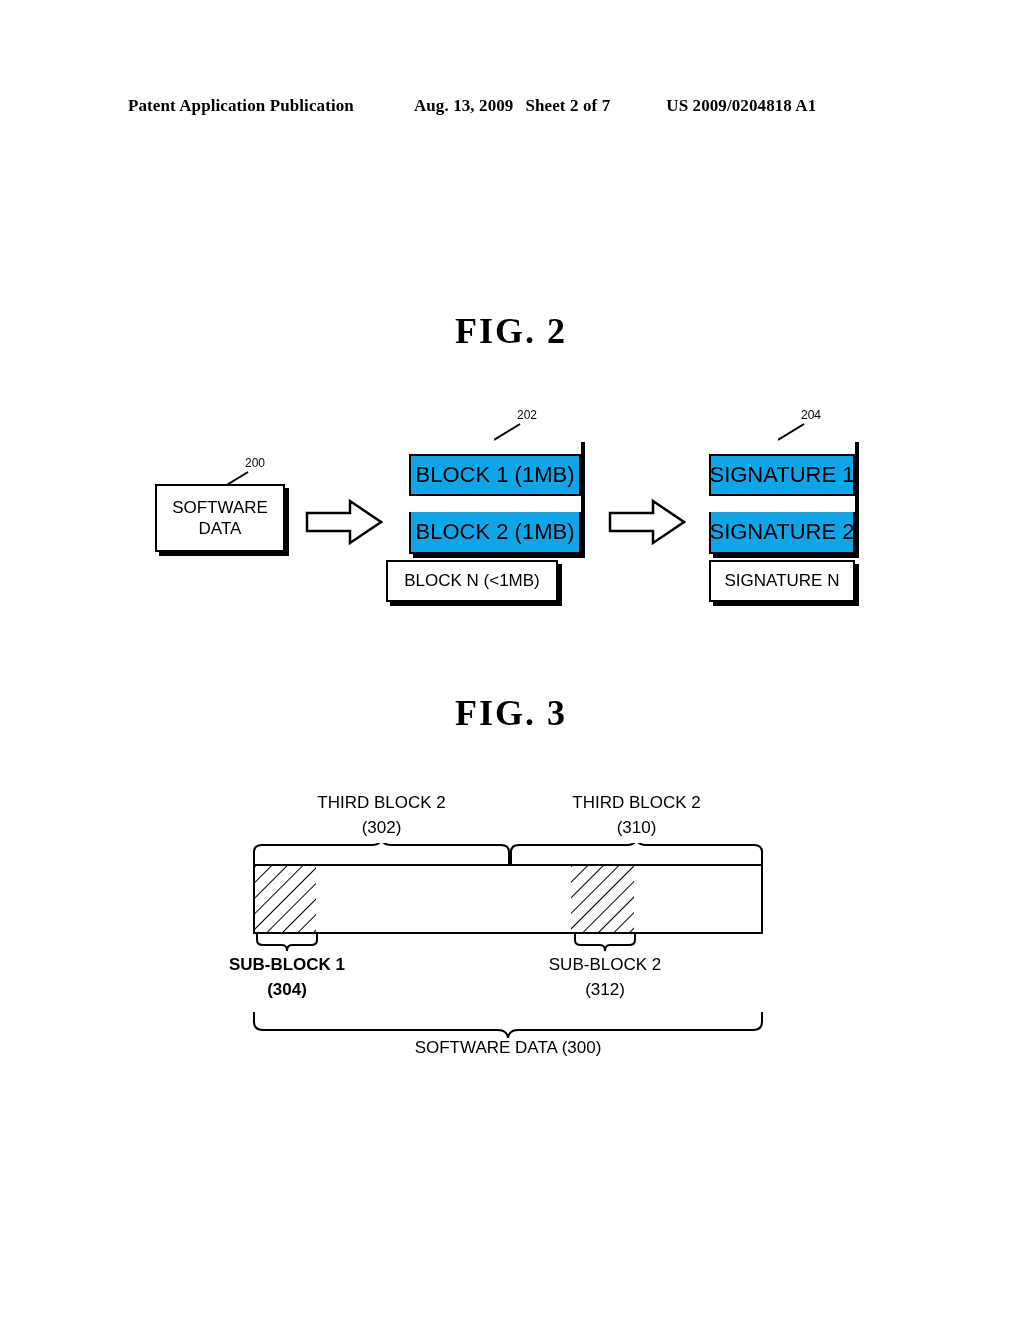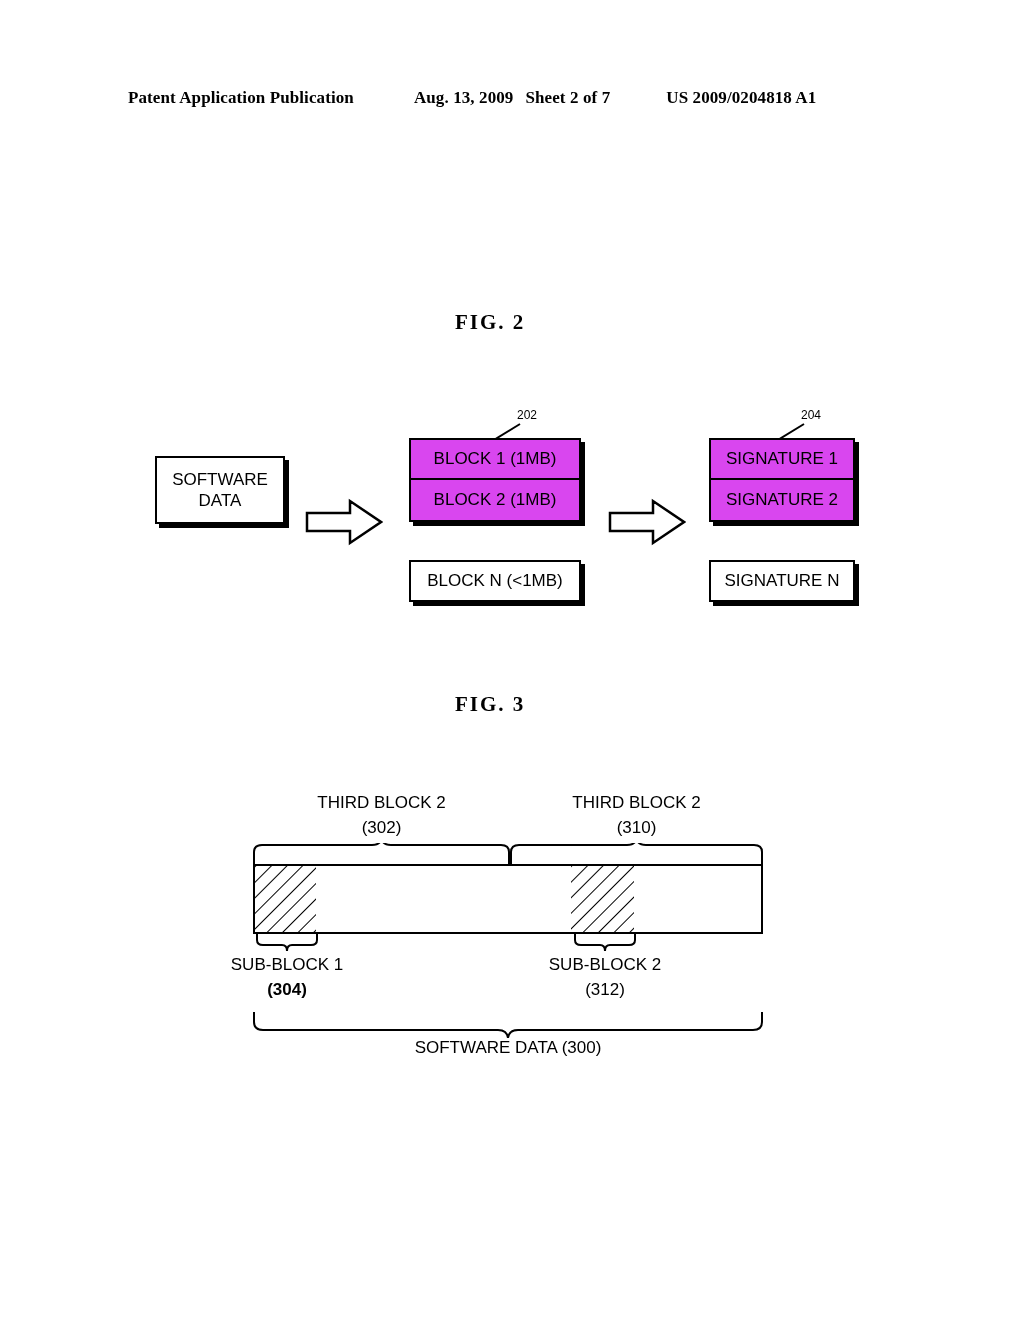--- a/index.html
+++ b/index.html
@@ -23,31 +23,31 @@
     left: 128px;
     width: 768px;
     display: flex;
     align-items: baseline;
     font-family: "Liberation Serif", serif;
     font-weight: bold;
     font-size: 17px;
     letter-spacing: 0.1px;
     white-space: nowrap;
   }
-  .hdr-pub   { flex: 0 0 auto; }
+  .hdr-pub   { flex: 0 0 auto; margin-top: 8px; }
   .hdr-date  { flex: 0 0 auto; margin-left: 60px; }
   .hdr-sheet { flex: 0 0 auto; margin-left: 12px; }
   .hdr-num   { flex: 0 0 auto; margin-left: 56px; font-family: Liberation Serif, serif; }
 
   
   .fig-title {
     position: absolute;
     font-family: "Liberation Serif", serif;
     font-weight: bold;
-    font-size: 21px;
+    font-size: 36px;
     letter-spacing: 2px;
     white-space: nowrap;
   }
   #fig2-title { top: 310px; left: 455px; }
   #fig3-title { top: 692px; left: 455px; }
 
   
   .pbox {
     position: absolute;
     box-sizing: border-box;
@@ -61,41 +61,42 @@
     font-size: 17px;
     line-height: 1.25;
     white-space: pre-line;
   }
   .pstack {
     position: absolute;
     box-shadow: 4px 4px 0 0 #000000;
   }
   .pstack .pcell {
     box-sizing: border-box;
-    background: #d946ef;
+    background: #0ea5e9;
     border: 2px solid #000000;
     display: flex;
     align-items: center;
     justify-content: center;
-    font-size: 17px;
-    white-space: nowrap;
+    font-size: 22px;
+    white-space: nowrap;
+    margin-top: 16px;
   }
   .pstack .pcell + .pcell { border-top: none; }
 
   
   .ref-label {
     position: absolute;
     font-size: 12px;
     white-space: nowrap;
   }
 
   
-  #sw-data-box   { left: 155px; top: 456px; width: 130px; height: 68px; }
+  #sw-data-box   { left: 155px; top: 484px; width: 130px; height: 68px; }
   #block-stack   { left: 409px; top: 438px; width: 172px; }
-  #block-n-box   { left: 409px; top: 560px; width: 172px; height: 42px; }
+  #block-n-box   { left: 386px; top: 560px; width: 172px; height: 42px; }
   #sig-stack     { left: 709px; top: 438px; width: 146px; }
   #sig-n-box     { left: 709px; top: 560px; width: 146px; height: 42px; }
   .pstack .pcell { height: 42px; }
 
   .arrow-svg { position: absolute; }
   #arrow-1 { left: 305px; top: 498px; }
   #arrow-2 { left: 608px; top: 498px; }
 
   .leader-svg { position: absolute; }
   .f3-text {
@@ -207,21 +208,21 @@
   <div class="bar-cell" style="left:444px; width:66px;"></div>
 </div>
 
 <svg class="leader-svg" style="left:256px; top:934px;" width="62" height="20" viewBox="0 0 62 20">
   <path d="M1,0 L1,6 Q1,11 7,11 L26,11 Q31,11 31,17 Q31,11 36,11 L55,11 Q61,11 61,6 L61,0" fill="none" stroke="#000000" stroke-width="2" stroke-linecap="round"></path>
 </svg>
 <svg class="leader-svg" style="left:574px; top:934px;" width="62" height="20" viewBox="0 0 62 20">
   <path d="M1,0 L1,6 Q1,11 7,11 L26,11 Q31,11 31,17 Q31,11 36,11 L55,11 Q61,11 61,6 L61,0" fill="none" stroke="#000000" stroke-width="2" stroke-linecap="round"></path>
 </svg>
 
-<div class="f3-text" style="left:187px; top:955px; width:200px;">SUB-BLOCK 1</div>
+<div class="f3-text" style="left:187px; top:955px; width:200px;font-weight:bold;">SUB-BLOCK 1</div>
 <div class="f3-text" style="left:187px; top:980px; width:200px;font-weight:bold;">(304)</div>
 <div class="f3-text" style="left:505px; top:955px; width:200px;">SUB-BLOCK 2</div>
 <div class="f3-text" style="left:505px; top:980px; width:200px;">(312)</div>
 
 <svg class="leader-svg" style="left:253px; top:1012px;" width="510" height="28" viewBox="0 0 510 28">
   <path d="M1,0 L1,10 Q1,18 10,18 L245,18 Q254,18 255,26 Q256,18 265,18 L500,18 Q509,18 509,10 L509,0" fill="none" stroke="#000000" stroke-width="2" stroke-linecap="round"></path>
 </svg>
 <div class="f3-text" style="left:253px; top:1038px; width:510px;">SOFTWARE DATA (300)</div>
 
 </body></html>

